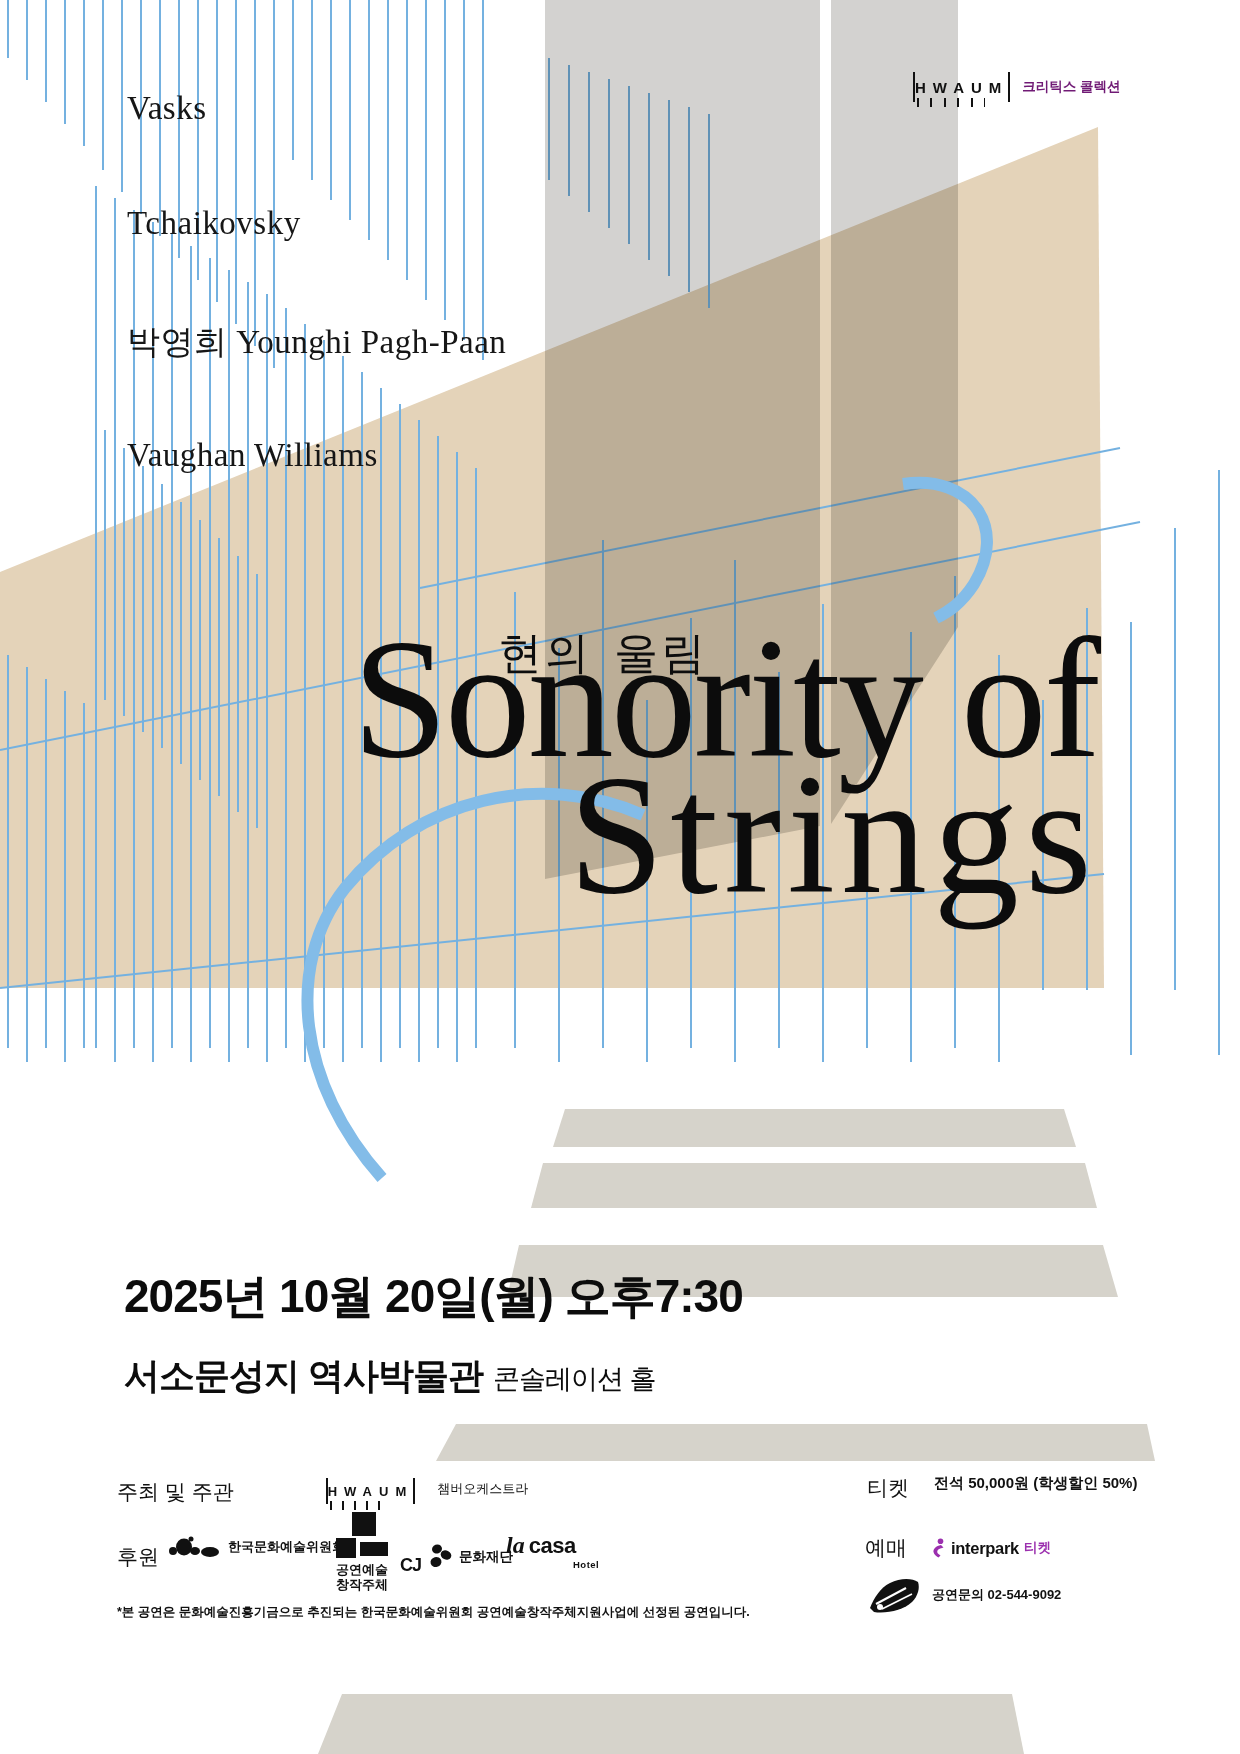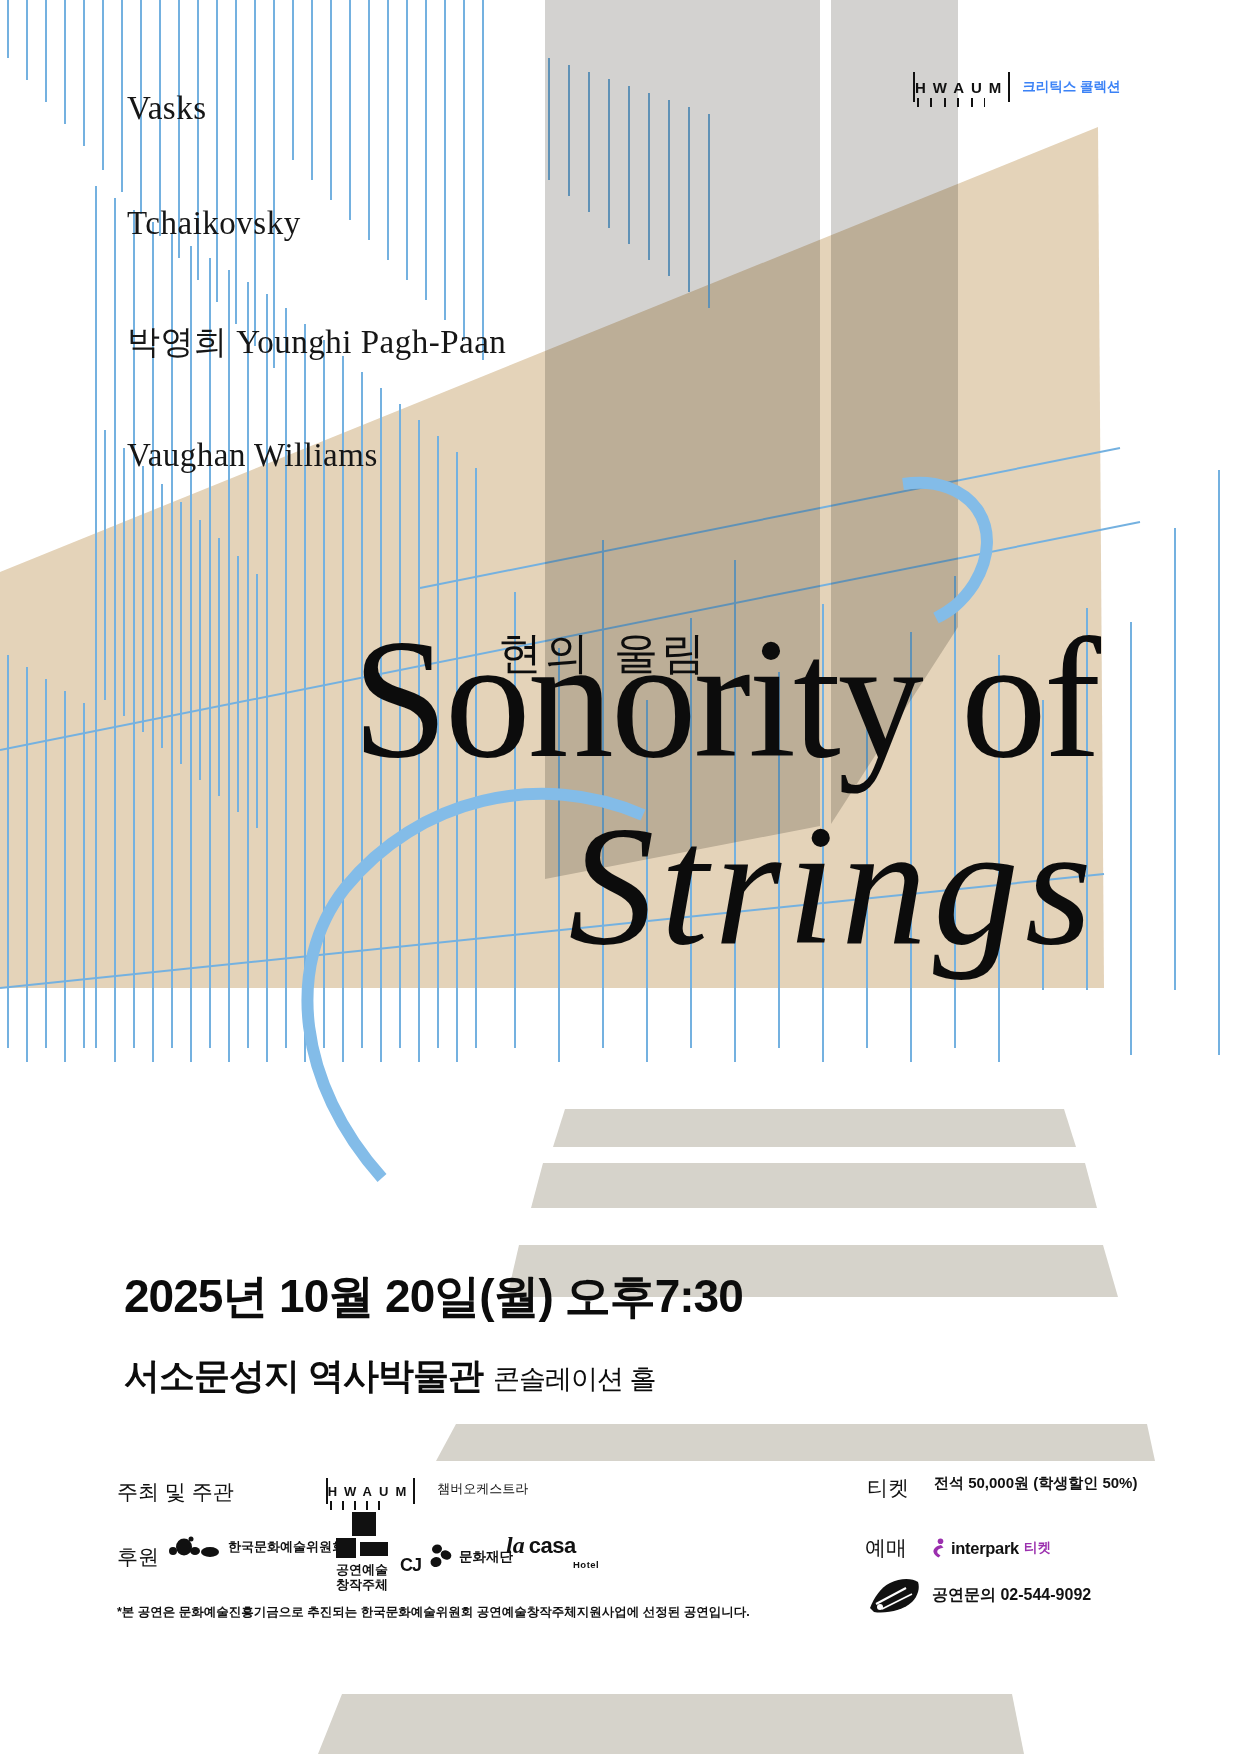--- a/index.html
+++ b/index.html
@@ -15,29 +15,29 @@
   
   .hwaum{display:flex;align-items:center;}
   .hwaum .vbar{width:2px;background:#111;}
   .hwaum .letters{font-weight:700;letter-spacing:7px;color:#111;position:relative;line-height:1;}
   .hwaum .ticks{position:absolute;left:2px;top:17px;height:9px;
                 background:repeating-linear-gradient(90deg,#111 0 2px,transparent 2px 13.5px);}
   .brand-top{left:913px;top:72px;display:flex;align-items:center;gap:12px;}
   .brand-top .letters{font-size:15px;}
   .brand-top .vbar{height:30px;}
   .brand-top .ticks{width:68px;top:18px;}
-  .collection{font-size:13.5px;font-weight:700;color:#3b82f6;}
+  .collection{font-size:13.5px;font-weight:700;color:#701a75;}
 
   
   .title-kr{left:498px;top:624px;font-family:"Liberation Serif","DejaVu Serif",serif;
             font-size:44px;letter-spacing:3px;word-spacing:8px;color:#0d0d0d;}
   .title-en{right:142px;font-family:"Liberation Serif","DejaVu Serif",serif;
             font-size:172px;line-height:1;color:#0c0c0c;white-space:nowrap;}
   .title-line1{top:612px;letter-spacing:-3px;}
-  .title-line2{top:799px;letter-spacing:6px;font-style:italic;}
+  .title-line2{top:748px;letter-spacing:6px;}
 
   
   .date{left:124px;top:1266px;font-size:46px;font-weight:700;letter-spacing:-1px;color:#0c0c0c;}
   .venue{left:124px;top:1352px;color:#0c0c0c;}
   .venue .main{font-size:36px;font-weight:700;letter-spacing:-1px;}
   .venue .hall{font-size:27px;font-weight:400;margin-left:10px;letter-spacing:-1px;}
 
   
   .flabel{font-size:21px;font-weight:400;color:#111;}
   .host-row{left:117px;top:1478px;display:flex;align-items:flex-start;gap:22px;}
@@ -61,21 +61,21 @@
   .lacasa-sub{left:573px;top:1559px;font-size:9.5px;font-weight:600;letter-spacing:.5px;}
   .note{left:117px;top:1604px;font-size:12.5px;font-weight:600;color:#111;}
 
   .ticket-row{left:867px;top:1474px;display:flex;gap:25px;}
   .ticket-row .value{font-size:15px;font-weight:700;}
   .booking-row{left:865px;top:1534px;display:flex;align-items:center;gap:24px;}
   .interpark{display:flex;align-items:center;gap:5px;}
   .interpark .word{font-size:16.5px;font-weight:800;letter-spacing:-.3px;color:#111;}
   .interpark .suffix{font-size:13.5px;font-weight:700;color:var(--purple,#8f2bbf);}
   .inquiry-row{left:866px;top:1574px;display:flex;align-items:center;gap:10px;}
-  .inquiry-row .phone{font-size:16px;font-weight:700;}
+  .inquiry-row .phone{font-size:13px;font-weight:700;}
 </style>
 </head>
 <body>
 
 <svg class="bg" viewBox="0 0 1240 1754">
     <polygon points="0,572 1098,127 1104,988 0,988" fill="#e4d3b9"></polygon>
     <line x1="8" y1="0" x2="8" y2="58" stroke="#74b1e0" stroke-width="2"></line>
     <line x1="27" y1="0" x2="27" y2="80" stroke="#74b1e0" stroke-width="2"></line>
     <line x1="46" y1="0" x2="46" y2="102" stroke="#74b1e0" stroke-width="2"></line>
     <line x1="65" y1="0" x2="65" y2="124" stroke="#74b1e0" stroke-width="2"></line>

